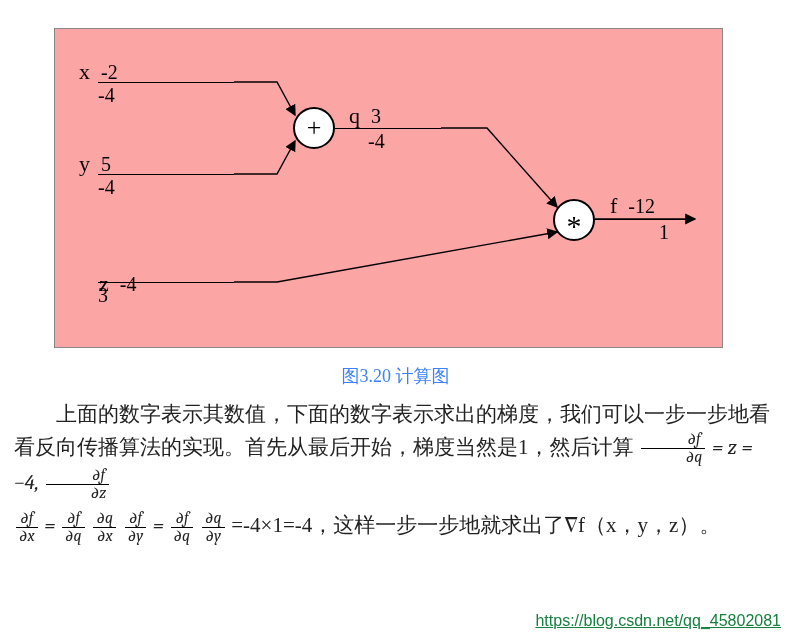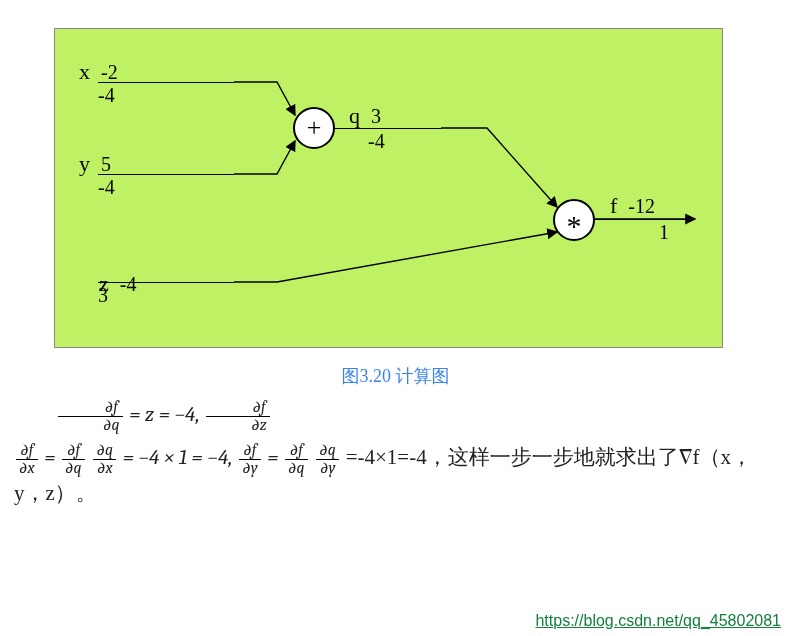--- a/index.html
+++ b/index.html
@@ -10,21 +10,21 @@
       font-family: "SimSun", "Songti SC", serif;
       position: relative;
     }
     .diagram-box {
       position: absolute;
       left: 54px;
       top: 28px;
       width: 669px;
       height: 320px;
       border: 1.5px solid #888;
-      background: #bef264;
+      background: #fca5a5;
     }
     .node-circle {
       position: absolute;
       width: 42px;
       height: 42px;
       border: 2px solid #000;
       border-radius: 50%;
       background: #fff;
       display: flex;
       align-items: center;
@@ -182,34 +182,33 @@
 
     <path class="wire" d="M540,190 L640,190" marker-end="url(#ah)"></path>
 
   </svg>
 
 </div>
 
 <div class="caption">图3.20 计算图</div>
 
 <div class="body-text">
-  <p class="indent">
+  <p class="indent"><span>上面的数字表示其数值，下面的数字表示求出的梯度，我们可以一步一步地看看反向传播算法的实现。首先从最后开始，梯度当然是1，然后计算</span>
     <span class="eqline">
       <span class="frac"><span class="num">∂f</span><span class="den">∂q</span></span>
       <span class="mi"> = z = −4, </span>
       <span class="frac"><span class="num">∂f</span><span class="den">∂z</span></span>
     </span>
   </p>
   <p style="margin-top:8px;">
     <span class="eqline">
       <span class="frac"><span class="num">∂f</span><span class="den">∂x</span></span>
       <span class="mi"> = </span>
       <span class="frac"><span class="num">∂f</span><span class="den">∂q</span></span>
       <span class="frac"><span class="num">∂q</span><span class="den">∂x</span></span>
-      <span class="mi"> = −4 × 1 = −4, </span>
       <span class="frac"><span class="num">∂f</span><span class="den">∂y</span></span>
       <span class="mi"> = </span>
       <span class="frac"><span class="num">∂f</span><span class="den">∂q</span></span>
       <span class="frac"><span class="num">∂q</span><span class="den">∂y</span></span>
     </span><span>=-4×1=-4，这样一步一步地就求出了∇f（x，y，z）。</span>
   </p>
 </div>
 
 <div class="watermark">https://blog.csdn.net/qq_45802081</div>
 

